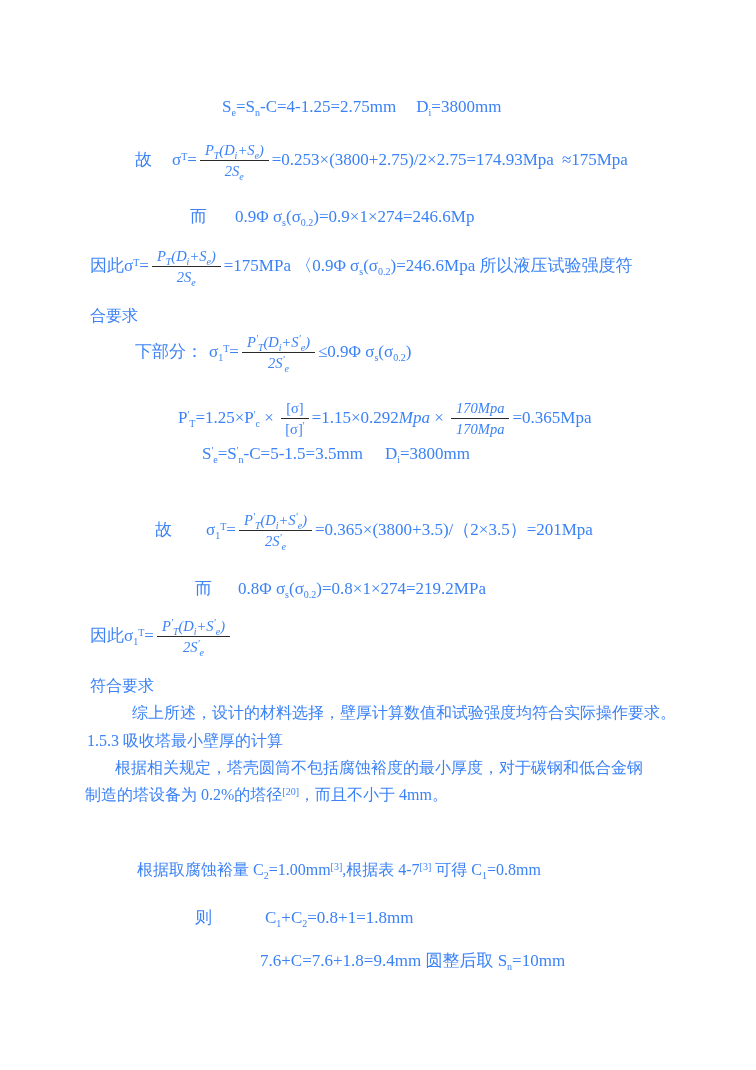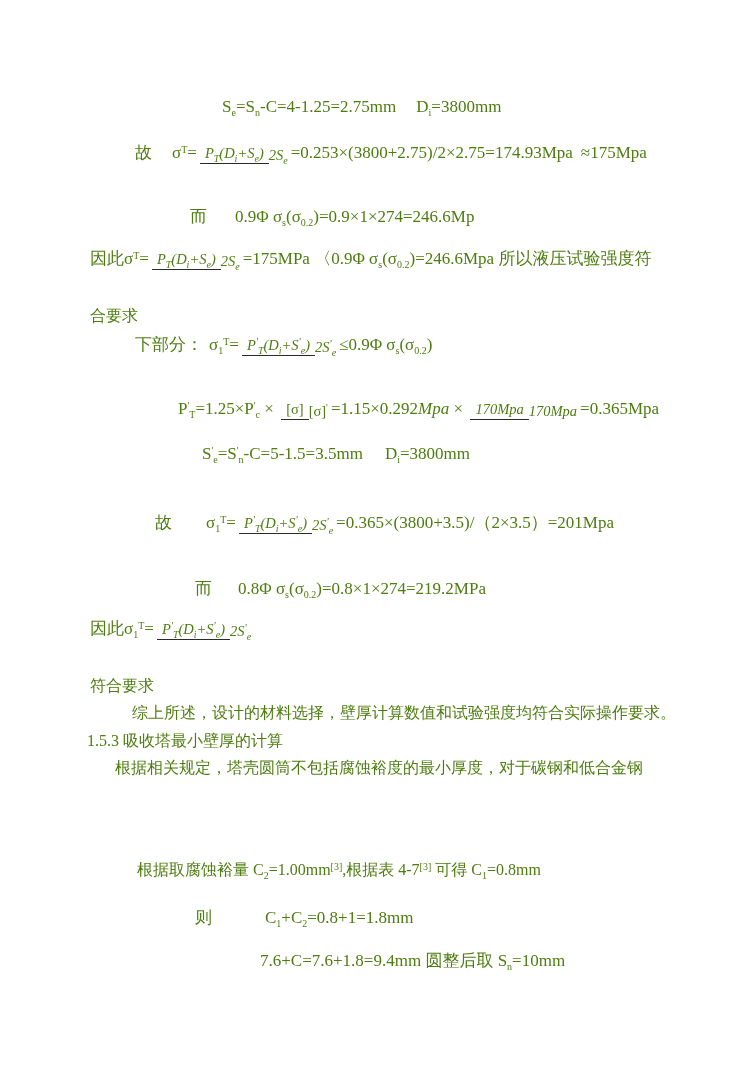--- a/index.html
+++ b/index.html
@@ -1,27 +1,27 @@
 <!DOCTYPE html>
 <html><head>
 <meta charset="utf-8">
 <style>
   * { margin:0; padding:0; box-sizing:border-box; }
   html,body { background:#ffffff; }
   .page {
     position:relative; width:756px; height:1070px; background:#ffffff;
     font-family:"Liberation Serif","DejaVu Serif",serif;
-    color:#4d7c0f; overflow:hidden;
+    color:#3b82f6; overflow:hidden;
   }
   .line { position:absolute; white-space:nowrap; font-size:17px; }
   .cnline { font-size:16px;text-align:right; }
   sub { font-size:10px; vertical-align:-4px; line-height:0; }
   sup { font-size:10px; vertical-align:5px; line-height:0; }
   .frac {
-    display:inline-flex; flex-direction:row; align-items:center;
+    display:inline-flex; flex-direction:column; align-items:center;
     vertical-align:middle; font-size:14.5px; margin:0 3px; line-height:1.25;
   }
   .frac .num { border-bottom:1.3px solid #2a2a2a; padding:0 5px 1px 5px; }
   .frac .den { padding-top:1px; }
   .it { font-style:italic; }
   .sp { display:inline-block; }
 </style>
 </head>
 <body>
 
@@ -71,20 +71,21 @@
       </span></div>
 
   <div class="line cnline" style="left:90px; top:676px;">符合要求</div>
 
   <div class="line cnline" style="left:132px; top:703px;">综上所述，设计的材料选择，壁厚计算数值和试验强度均符合实际操作要求。</div>
 
   <div class="line cnline" style="left:87px; top:731px;">1.5.3 吸收塔最小壁厚的计算</div>
 
   <div class="line cnline" style="left:115px; top:758px;">根据相关规定，塔壳圆筒不包括腐蚀裕度的最小厚度，对于碳钢和低合金钢</div>
 
+  <div class="line cnline" style="left:85px; top:785px;"><span>制造的塔设备为 0.2%的塔径</span><sup>[20]</sup><span>，而且不小于 4mm。</span></div>
 
 
   <div class="line cnline" style="left:137px; top:860px;"><span>根据取腐蚀裕量 C</span><sub>2</sub><span>=1.00mm</span><sup>[3]</sup><span>,根据表 4-7</span><sup>[3]</sup><span> 可得 C</span><sub>1</sub><span>=0.8mm</span></div>
 
   <div class="line" style="left:195px; top:906px;"><span>则</span><span class="sp" style="width:53px"></span><span><span>C</span><sub>1</sub><span>+C</span><sub>2</sub><span>=0.8+1=1.8mm</span></span></div>
 
   <div class="line" style="left:260px; top:949px;"><span>7.6+C=7.6+1.8=9.4mm 圆整后取 S</span><sub>n</sub><span>=10mm</span></div>
 
 </div>
 

